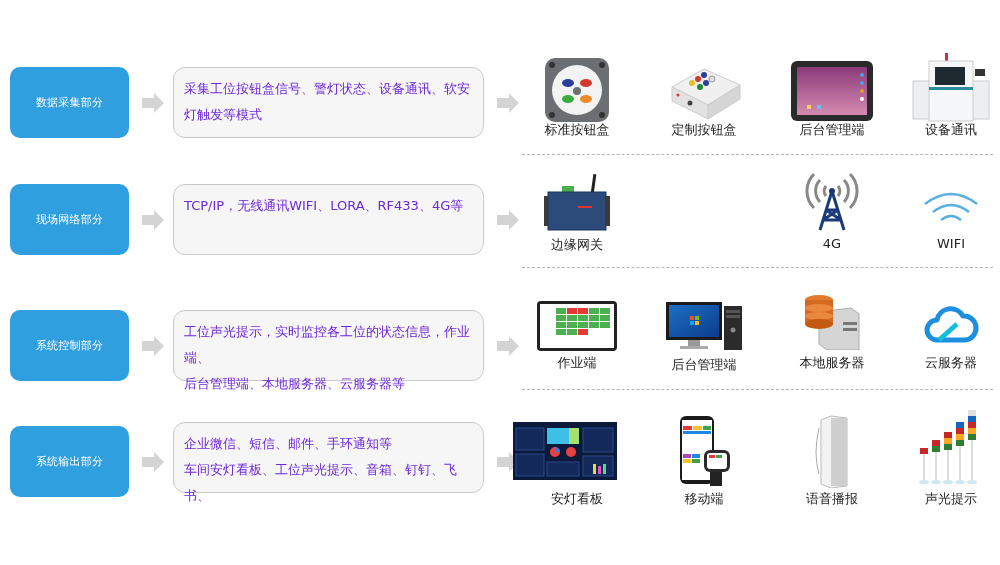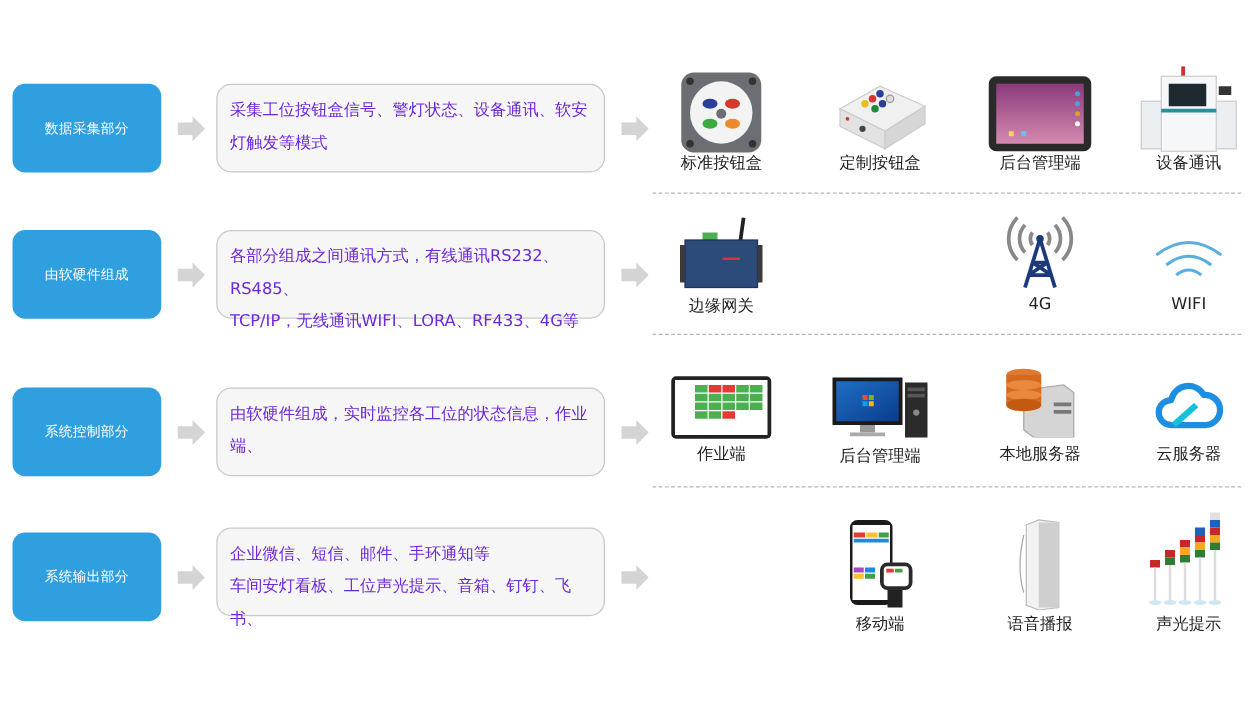--- a/index.html
+++ b/index.html
@@ -106,26 +106,25 @@
         <rect x="18" y="34" width="44" height="3" fill="#2c8e9c"></rect>
         <rect x="64" y="16" width="10" height="7" fill="#333"></rect>
       </svg>
       <div class="label" style="top:64px;">设备通讯</div>
     </div>
   </div>
 </div>
 <div class="dashed" style="top:154px;"></div>
 
 <div class="row" style="top:184px;">
-  <div class="cat-box" style="top:0;">由软硬件组成</div>
+  <div class="cat-box" style="top:0;">现场网络部分</div>
   <svg class="arrow" style="left:142px;top:26px;" viewBox="0 0 22 20">
       <path d="M0 5 H12 V0 L22 10 L12 20 V15 H0 Z" fill="#d4d4d4"></path>
     </svg>
   <div class="desc-box" style="top:0;">
-    <div>各部分组成之间通讯方式，有线通讯RS232、RS485、</div>
     <div>TCP/IP，无线通讯WIFI、LORA、RF433、4G等</div>
   </div>
   <svg class="arrow" style="left:497px;top:26px;" viewBox="0 0 22 20">
       <path d="M0 5 H12 V0 L22 10 L12 20 V15 H0 Z" fill="#d4d4d4"></path>
     </svg>
   <div class="products" style="top:-12px;">
     <div class="prod" style="left:-5px;top:0;">
       <svg class="img" width="70" height="62" viewBox="0 0 70 62" style="display:block;margin:0 auto;">
         <rect x="50" y="2" width="3" height="22" fill="#222" transform="rotate(8 51 12)"></rect>
         <rect x="20" y="14" width="12" height="6" fill="#4caf50"></rect>
@@ -160,21 +159,22 @@
   </div>
 </div>
 <div class="dashed" style="top:267px;"></div>
 
 <div class="row" style="top:310px;">
   <div class="cat-box" style="top:0;">系统控制部分</div>
   <svg class="arrow" style="left:142px;top:26px;" viewBox="0 0 22 20">
       <path d="M0 5 H12 V0 L22 10 L12 20 V15 H0 Z" fill="#d4d4d4"></path>
     </svg>
   <div class="desc-box" style="top:0;">
-    <div>由软硬件组成，实时监控各工位的状态信息，作业端、</div>
+    <div>工位声光提示，实时监控各工位的状态信息，作业端、</div>
+    <div>后台管理端、本地服务器、云服务器等</div>
   </div>
   <svg class="arrow" style="left:497px;top:26px;" viewBox="0 0 22 20">
       <path d="M0 5 H12 V0 L22 10 L12 20 V15 H0 Z" fill="#d4d4d4"></path>
     </svg>
   <div class="products" style="top:-10px;">
     <div class="prod" style="left:-5px;top:0;">
       <svg class="img" width="82" height="52" viewBox="0 0 82 52" style="display:block;margin:0 auto;">
         <rect x="1" y="1" width="80" height="50" rx="4" fill="#222"></rect>
         <rect x="4" y="4" width="74" height="44" fill="#fff"></rect>
         <rect x="20" y="8" width="10" height="6" fill="#4caf50"></rect>
@@ -251,20 +251,39 @@
       <path d="M0 5 H12 V0 L22 10 L12 20 V15 H0 Z" fill="#d4d4d4"></path>
     </svg>
   <div class="desc-box" style="top:-4px;">
     <div>企业微信、短信、邮件、手环通知等</div>
     <div>车间安灯看板、工位声光提示、音箱、钉钉、飞书、</div>
   </div>
   <svg class="arrow" style="left:497px;top:26px;" viewBox="0 0 22 20">
       <path d="M0 5 H12 V0 L22 10 L12 20 V15 H0 Z" fill="#d4d4d4"></path>
     </svg>
   <div class="products" style="top:-12px;">
+    <div class="prod" style="left:-5px;top:0;">
+      <svg class="img" width="104" height="60" viewBox="0 0 104 60" style="display:block;margin:8px auto 0 -4px;">
+        <rect x="0" y="0" width="104" height="58" fill="#0b1a3a"></rect>
+        <rect x="3" y="6" width="28" height="22" fill="#13295a" stroke="#2a4b8a"></rect>
+        <rect x="34" y="6" width="32" height="16" fill="#3cc0e8"></rect>
+          <rect x="56" y="6" width="10" height="16" fill="#a6e070"></rect>
+        <rect x="70" y="6" width="30" height="24" fill="#13295a" stroke="#2a4b8a"></rect>
+        <circle cx="42" cy="30" r="5" fill="#e84040"></circle>
+          <path d="M42 30 L42 25 A5 5 0 0 1 47 30 Z" fill="#3a7ae0"></path>
+        <circle cx="58" cy="30" r="5" fill="#e84040"></circle>
+        <rect x="3" y="32" width="28" height="22" fill="#13295a" stroke="#2a4b8a"></rect>
+        <rect x="34" y="40" width="32" height="14" fill="#13295a" stroke="#2a4b8a"></rect>
+        <rect x="70" y="34" width="30" height="20" fill="#13295a" stroke="#2a4b8a"></rect>
+        <rect x="80" y="42" width="3" height="10" fill="#e0e040"></rect>
+          <rect x="85" y="44" width="3" height="8" fill="#e050c0"></rect>
+        <rect x="90" y="42" width="3" height="10" fill="#40e0a0"></rect>
+      </svg>
+      <div class="label" style="top:76px;">安灯看板</div>
+    </div>
     <div class="prod" style="left:122px;top:0;">
       <svg class="img" width="60" height="74" viewBox="0 0 60 74" style="display:block;margin:0 auto;">
         <rect x="6" y="2" width="34" height="68" rx="6" fill="#1a1a1a"></rect>
         <rect x="8" y="6" width="30" height="60" fill="#fff"></rect>
         <rect x="9" y="12" width="9" height="4" fill="#e53935"></rect>
           <rect x="19" y="12" width="9" height="4" fill="#fbc02d"></rect>
           <rect x="29" y="12" width="8" height="4" fill="#43a047"></rect>
         <rect x="9" y="17" width="28" height="3" fill="#1e88e5"></rect>
         <rect x="9" y="40" width="8" height="4" fill="#ab47bc"></rect>
           <rect x="18" y="40" width="8" height="4" fill="#1e88e5"></rect>

